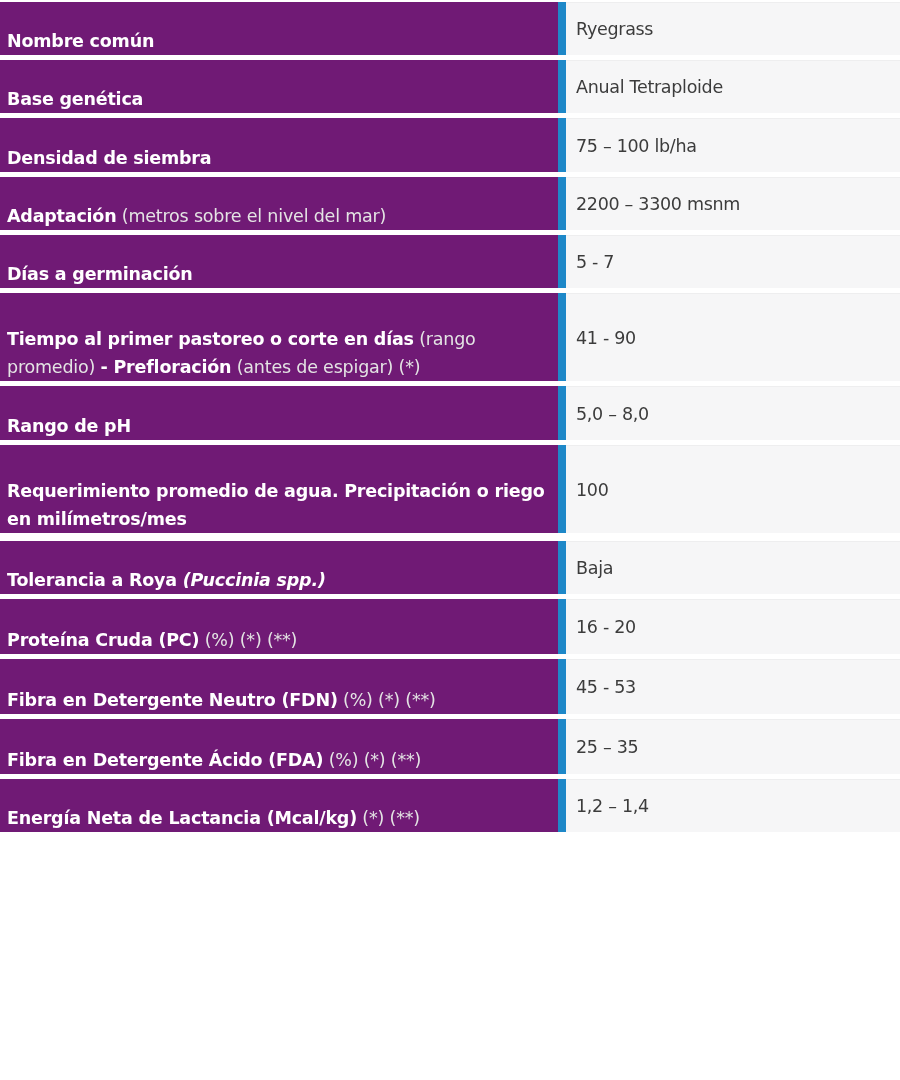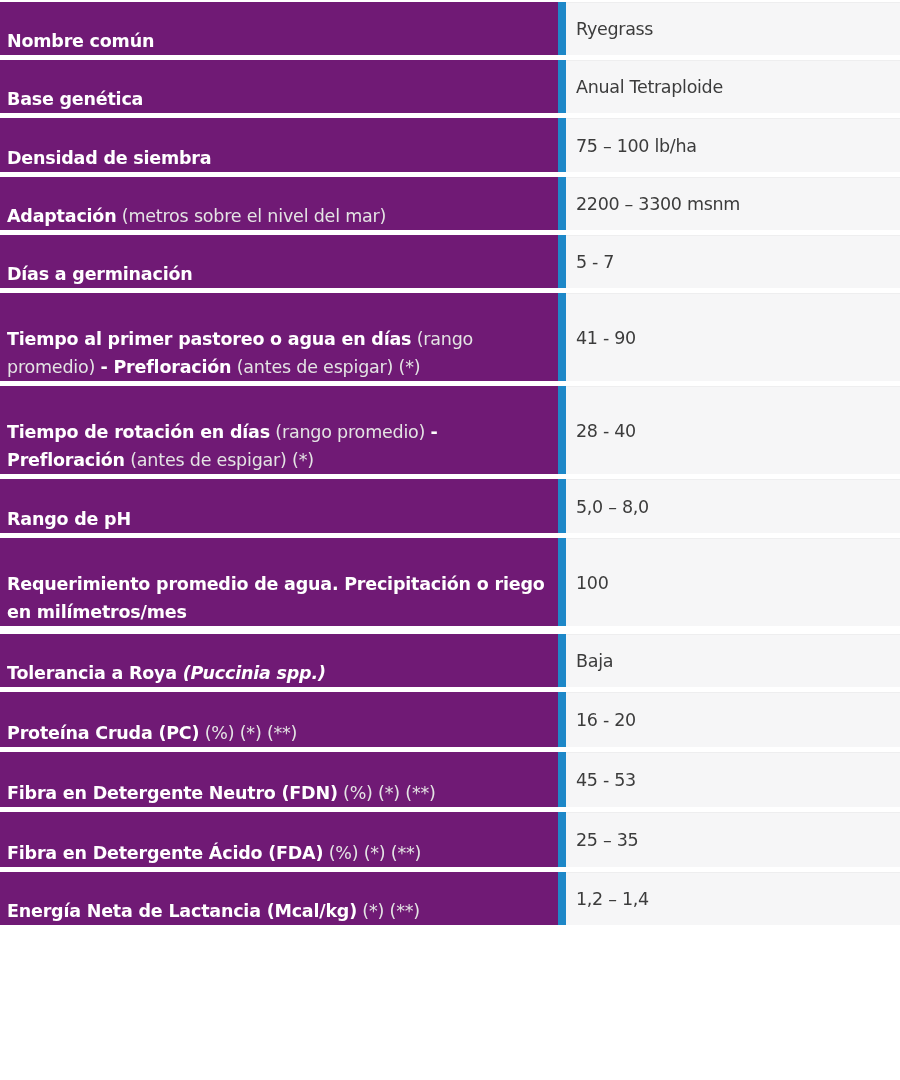--- a/index.html
+++ b/index.html
@@ -64,33 +64,26 @@
   <div class="row" style="height:53px">
     <div class="label">
         <span class="txt"><b>Días a germinación</b></span>
       </div>
     <div class="stripe"></div>
     <div class="value">5 - 7</div>
   </div>
 
   <div class="row" style="height:88px">
     <div class="label">
-        <span class="txt"><b>Tiempo al primer pastoreo o agua en días</b><span class="light"> (rango promedio) </span><b>- Prefloración</b><span class="light"> (antes de espigar) (*)</span></span>
+        <span class="txt"><b>Tiempo al primer pastoreo o corte en días</b><span class="light"> (rango promedio) </span><b>- Prefloración</b><span class="light"> (antes de espigar) (*)</span></span>
       </div>
     <div class="stripe"></div>
     <div class="value">41 - 90</div>
   </div>
 
-  <div class="row" style="height:88px">
-    <div class="label">
-        <span class="txt"><b>Tiempo de rotación en días</b><span class="light"> (rango promedio) </span><b>- Prefloración</b><span class="light"> (antes de espigar) (*)</span></span>
-      </div>
-    <div class="stripe"></div>
-    <div class="value">28 - 40</div>
-  </div>
 
   <div class="row" style="height:54px">
     <div class="label">
         <span class="txt"><b>Rango de pH</b></span>
       </div>
     <div class="stripe"></div>
     <div class="value">5,0 – 8,0</div>
   </div>
 
   <div class="row" style="height:88px">

